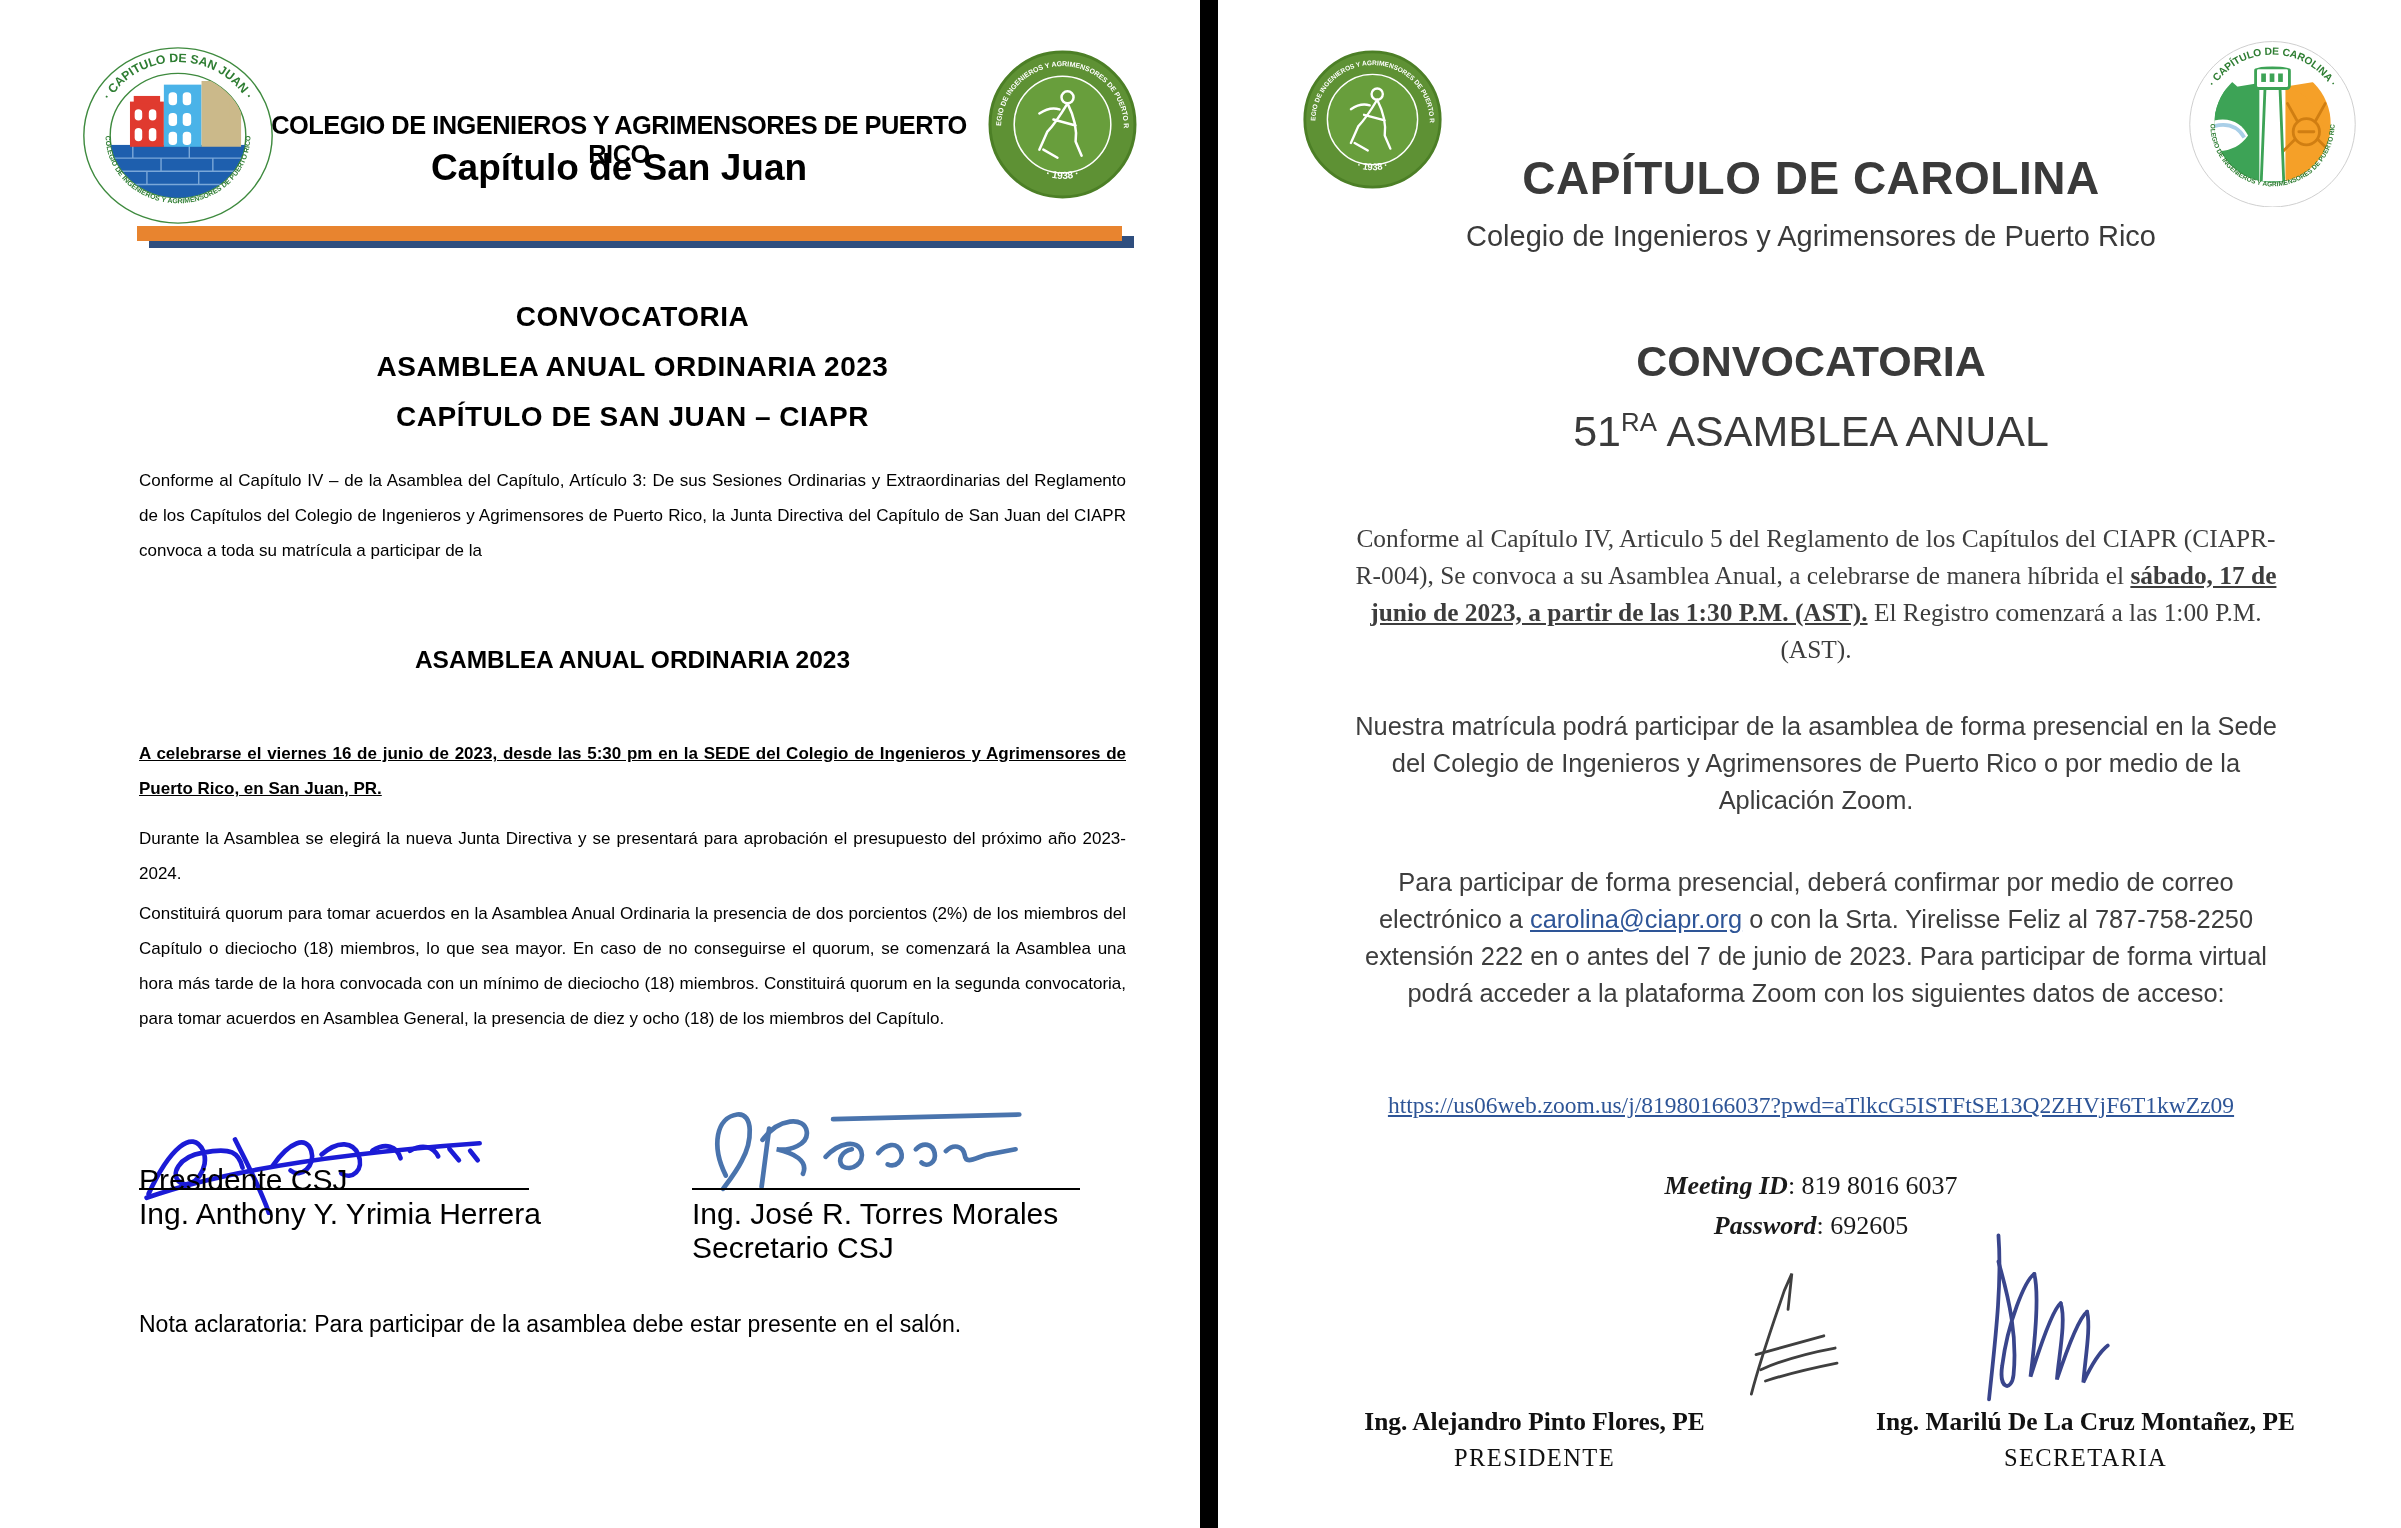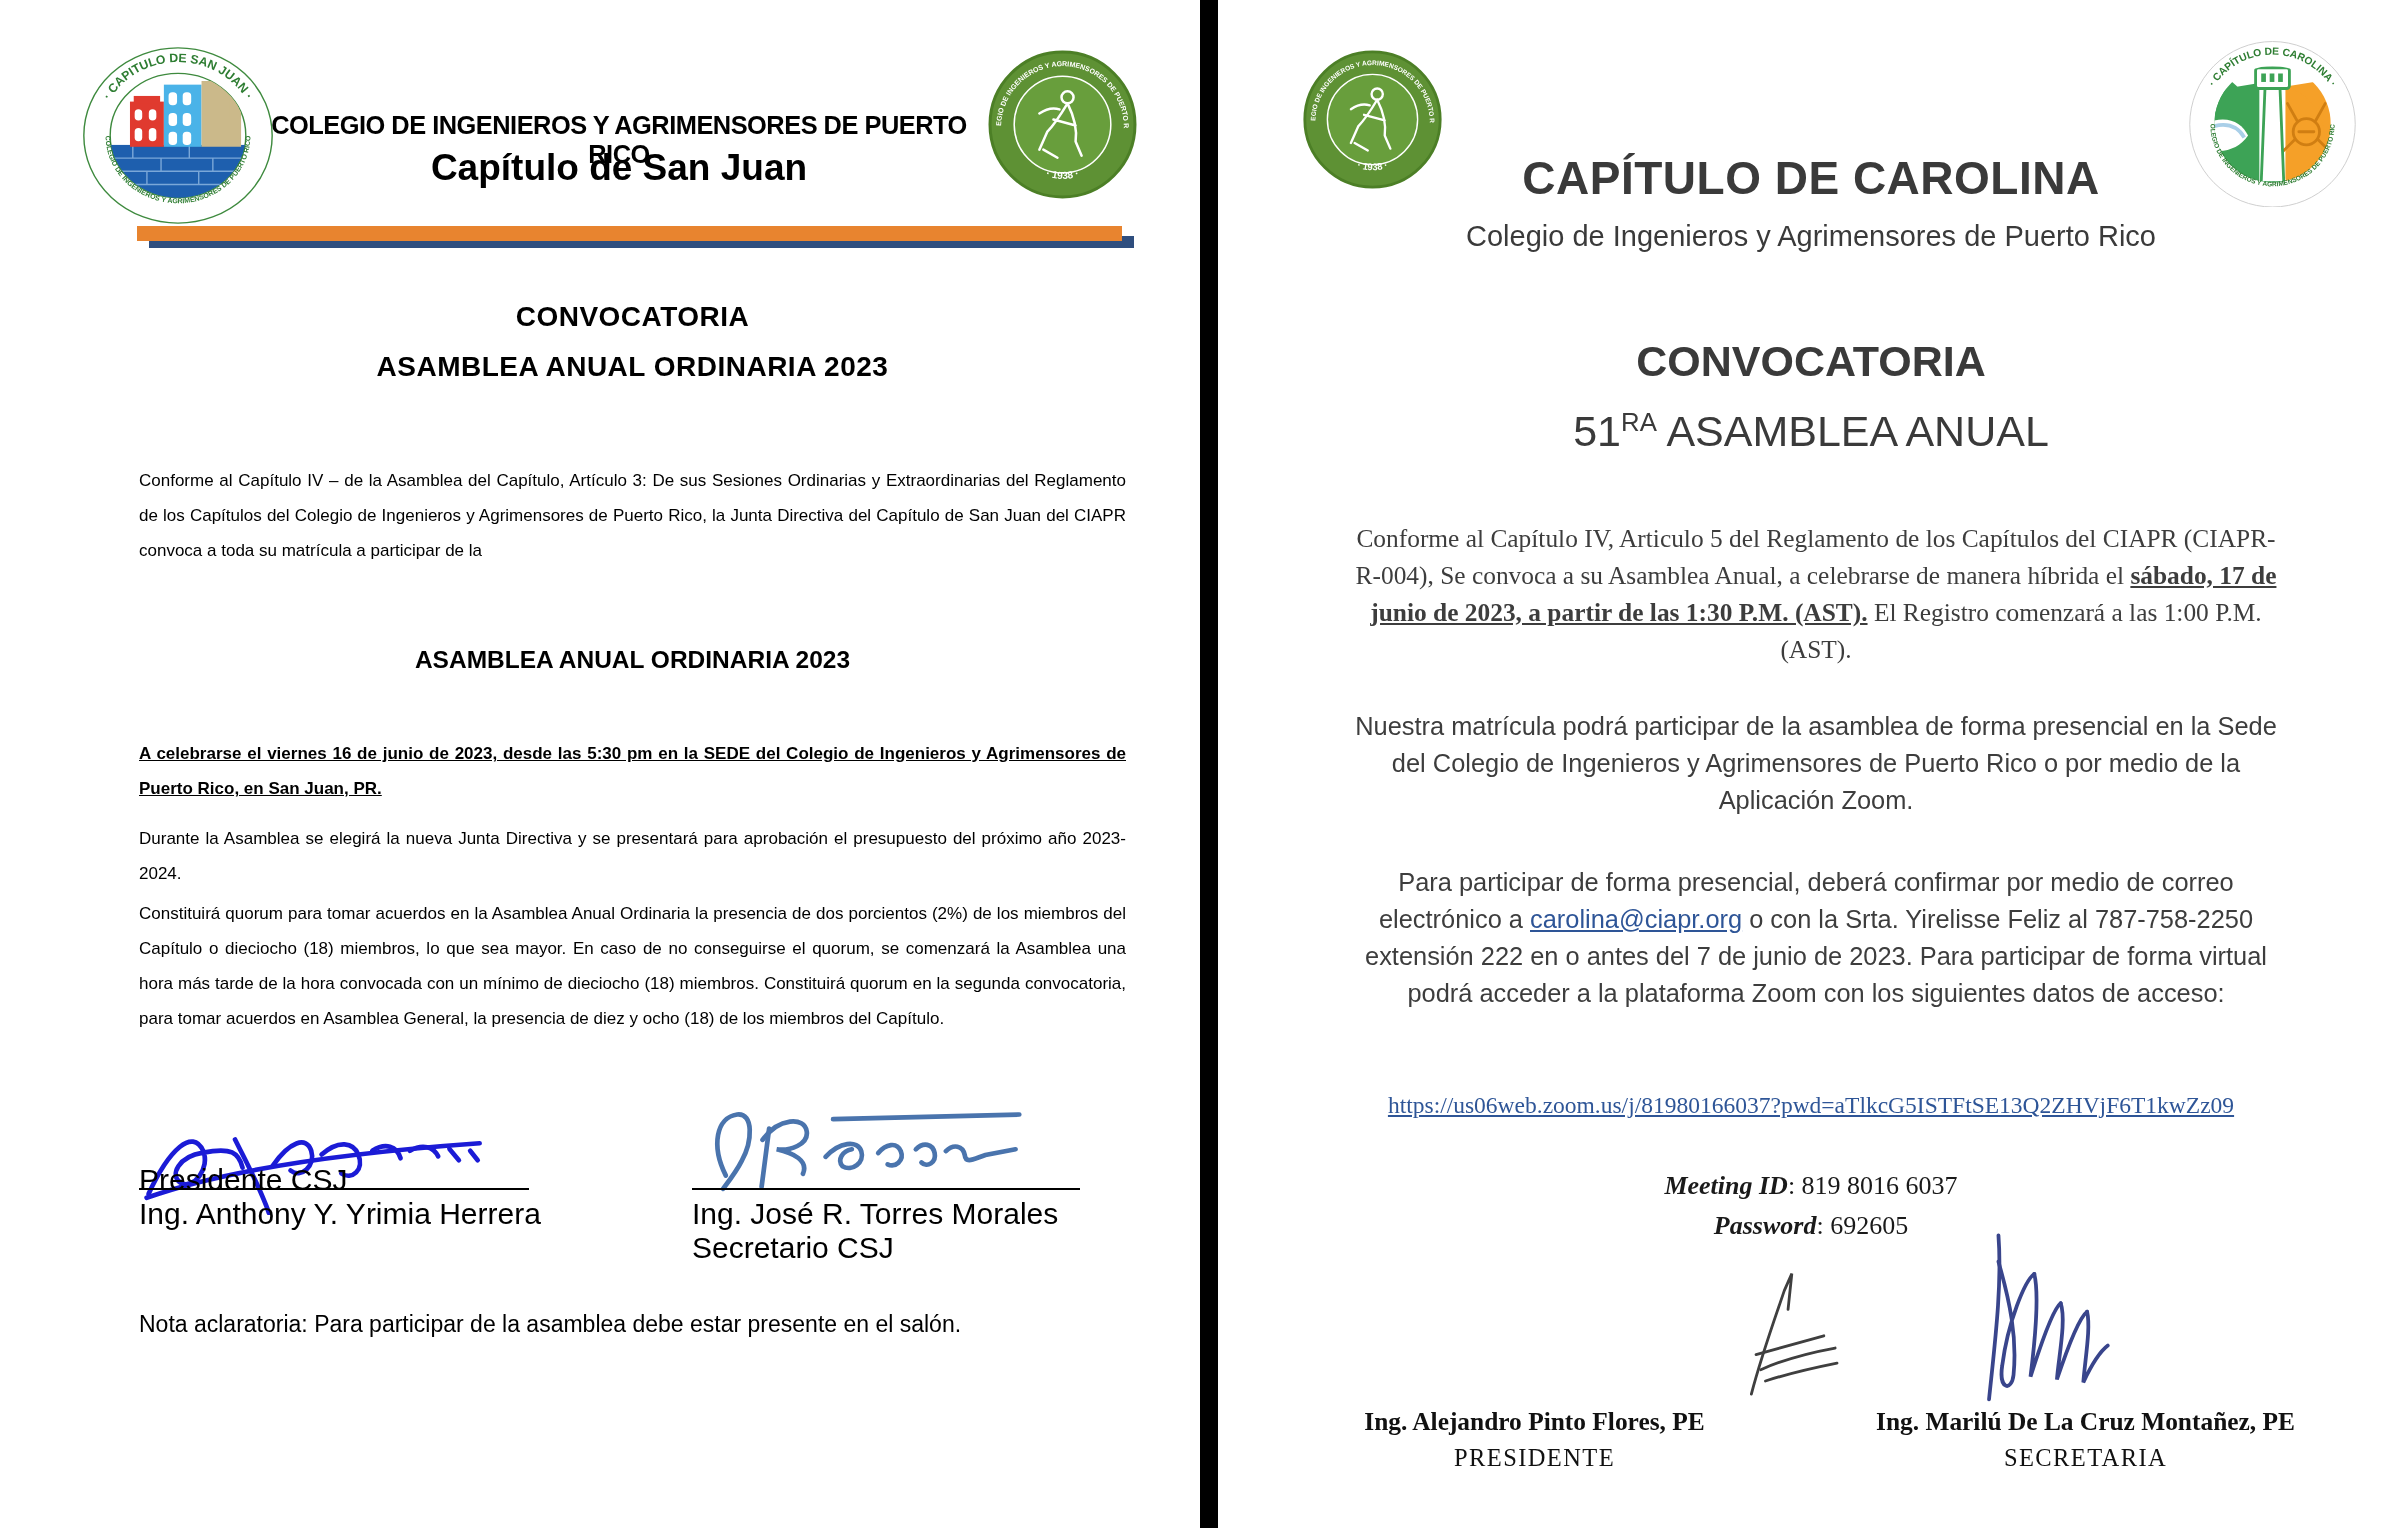--- a/index.html
+++ b/index.html
@@ -140,20 +140,21 @@
         <textPath href="#ciaprBotL" startOffset="50%" text-anchor="middle">· 1938 ·</textPath>
       </text>
     </svg>
 
     <div class="abs bar-navy"></div>
     <div class="abs bar-orange"></div>
 
     <div class="abs lp-titles">
       <div>CONVOCATORIA</div>
       <div>ASAMBLEA ANUAL ORDINARIA 2023</div>
+      <div>CAPÍTULO DE SAN JUAN – CIAPR</div>
     </div>
 
     <div class="abs lp-body lp-p1">Conforme al Capítulo IV – de la Asamblea del Capítulo, Artículo 3: De sus Sesiones Ordinarias y Extraordinarias del Reglamento de los Capítulos del Colegio de Ingenieros y Agrimensores de Puerto Rico, la Junta Directiva del Capítulo de San Juan del CIAPR convoca a toda su matrícula a participar de la</div>
     <div class="abs lp-midhead">ASAMBLEA ANUAL ORDINARIA 2023</div>
     <div class="abs lp-body lp-highlight">A celebrarse el viernes 16 de junio de 2023, desde las 5:30 pm en la SEDE del Colegio de Ingenieros y Agrimensores de Puerto Rico, en San Juan, PR.</div>
     <div class="abs lp-body lp-p2">Durante la Asamblea se elegirá la nueva Junta Directiva y se presentará para aprobación el presupuesto del próximo año 2023-2024.</div>
     <div class="abs lp-body lp-p3">Constituirá quorum para tomar acuerdos en la Asamblea Anual Ordinaria la presencia de dos porcientos (2%) de los miembros del Capítulo o dieciocho (18) miembros, lo que sea mayor. En caso de no conseguirse el quorum, se comenzará la Asamblea una hora más tarde de la hora convocada con un mínimo de dieciocho (18) miembros. Constituirá quorum en la segunda convocatoria, para tomar acuerdos en Asamblea General, la presencia de diez y ocho (18) de los miembros del Capítulo.</div>
 
     <svg class="abs" style="left:141px;top:1111px;" width="395" height="104" viewBox="0 0 420 110">
       <g fill="none" stroke="#1b1bd6" stroke-width="5" stroke-linecap="round">

